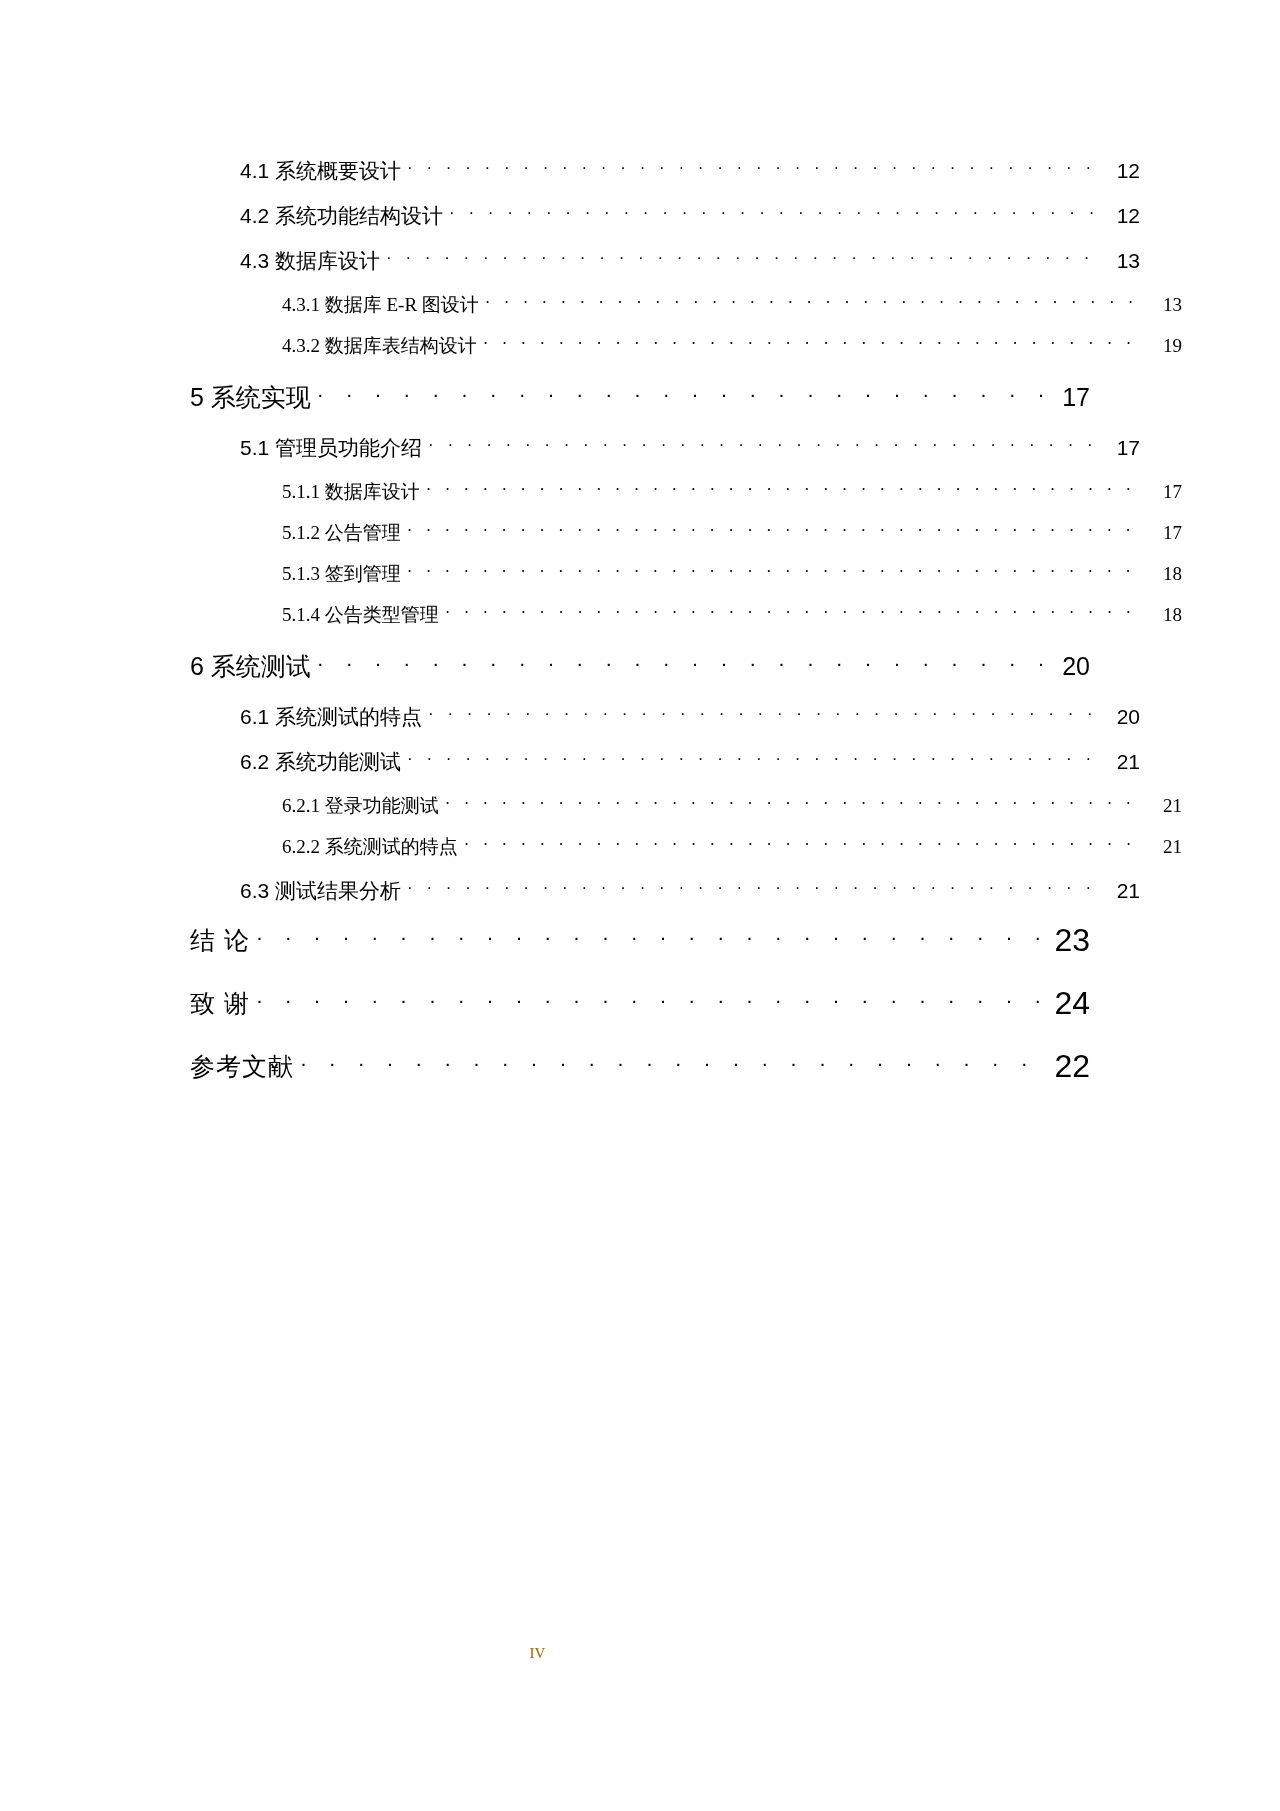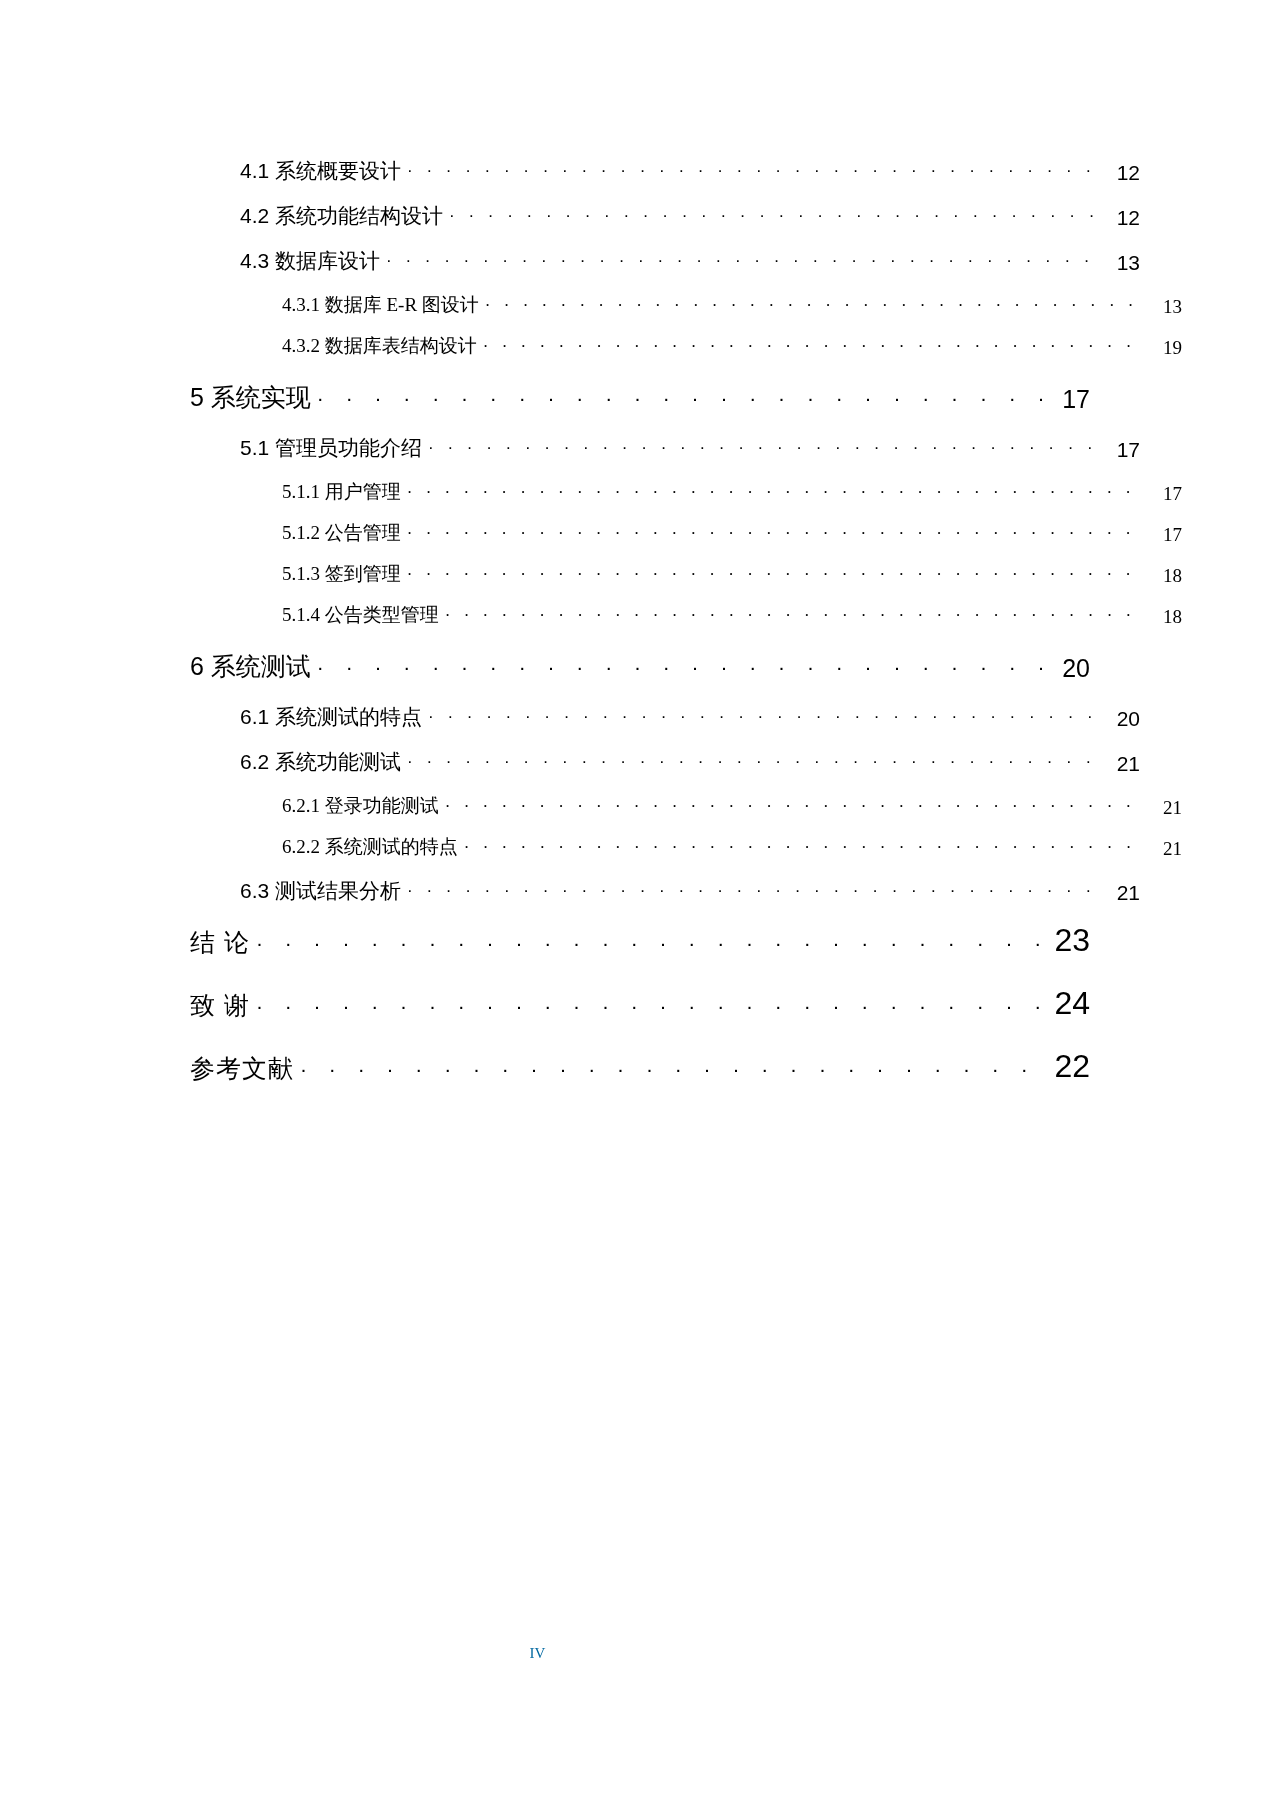--- a/index.html
+++ b/index.html
@@ -22,21 +22,21 @@
     background: #ffffff;
   }
   .toc {
     position: absolute;
     left: 190px;
     top: 140px;
     width: 900px;
   }
   .toc-row {
     display: flex;
-    align-items: flex-end;
+    align-items: center;
     width: 100%;
     white-space: nowrap;
   }
   .toc-label {
     flex: 0 0 auto;
   }
   .dots {
     flex: 1 1 auto;
     overflow: hidden;
     margin: 0 6px;
@@ -101,21 +101,21 @@
   .lvlspecial .dots .dotline { letter-spacing: 8px; font-size: 21px; }
 
   .footer {
     position: absolute;
     left: 0;
     top: 1645px;
     width: 1075px;
     text-align: center;
     font-size: 15px;
     font-family: "Liberation Serif", serif;
-    color: #0369a1;
+    color: #a16207;
   }
 </style>
 </head>
 <body>
 
 <div class="page">
 
   <div class="toc" id="toc-container">
       <div class="toc-row lvl2">
         <span class="toc-label">4.1  系统概要设计</span>
@@ -160,21 +160,21 @@
         <span class="page-no">17</span>
       </div>
       <div class="toc-row lvl2">
         <span class="toc-label">5.1  管理员功能介绍</span>
         <span class="dots">
           <span class="dotline">· · · · · · · · · · · · · · · · · · · · · · · · · · · · · · · · · · · · · · · · · · · · · · · · · · · · · · · · · · · · · · · · · · · · · · · · · · · · · · · · · · · · · · · · · · · · · · · · · · · · · · · ·</span>
         </span>
         <span class="page-no">17</span>
       </div>
       <div class="toc-row lvl3">
-        <span class="toc-label">5.1.1  用户管理</span>
+        <span class="toc-label">5.1.1  数据库设计</span>
         <span class="dots">
           <span class="dotline">· · · · · · · · · · · · · · · · · · · · · · · · · · · · · · · · · · · · · · · · · · · · · · · · · · · · · · · · · · · · · · · · · · · · · · · · · · · · · · · · · · · · · · · · · · · · · · · · · · · · · · · ·</span>
         </span>
         <span class="page-no">17</span>
       </div>
       <div class="toc-row lvl3">
         <span class="toc-label">5.1.2  公告管理</span>
         <span class="dots">
           <span class="dotline">· · · · · · · · · · · · · · · · · · · · · · · · · · · · · · · · · · · · · · · · · · · · · · · · · · · · · · · · · · · · · · · · · · · · · · · · · · · · · · · · · · · · · · · · · · · · · · · · · · · · · · · ·</span>
         </span>

